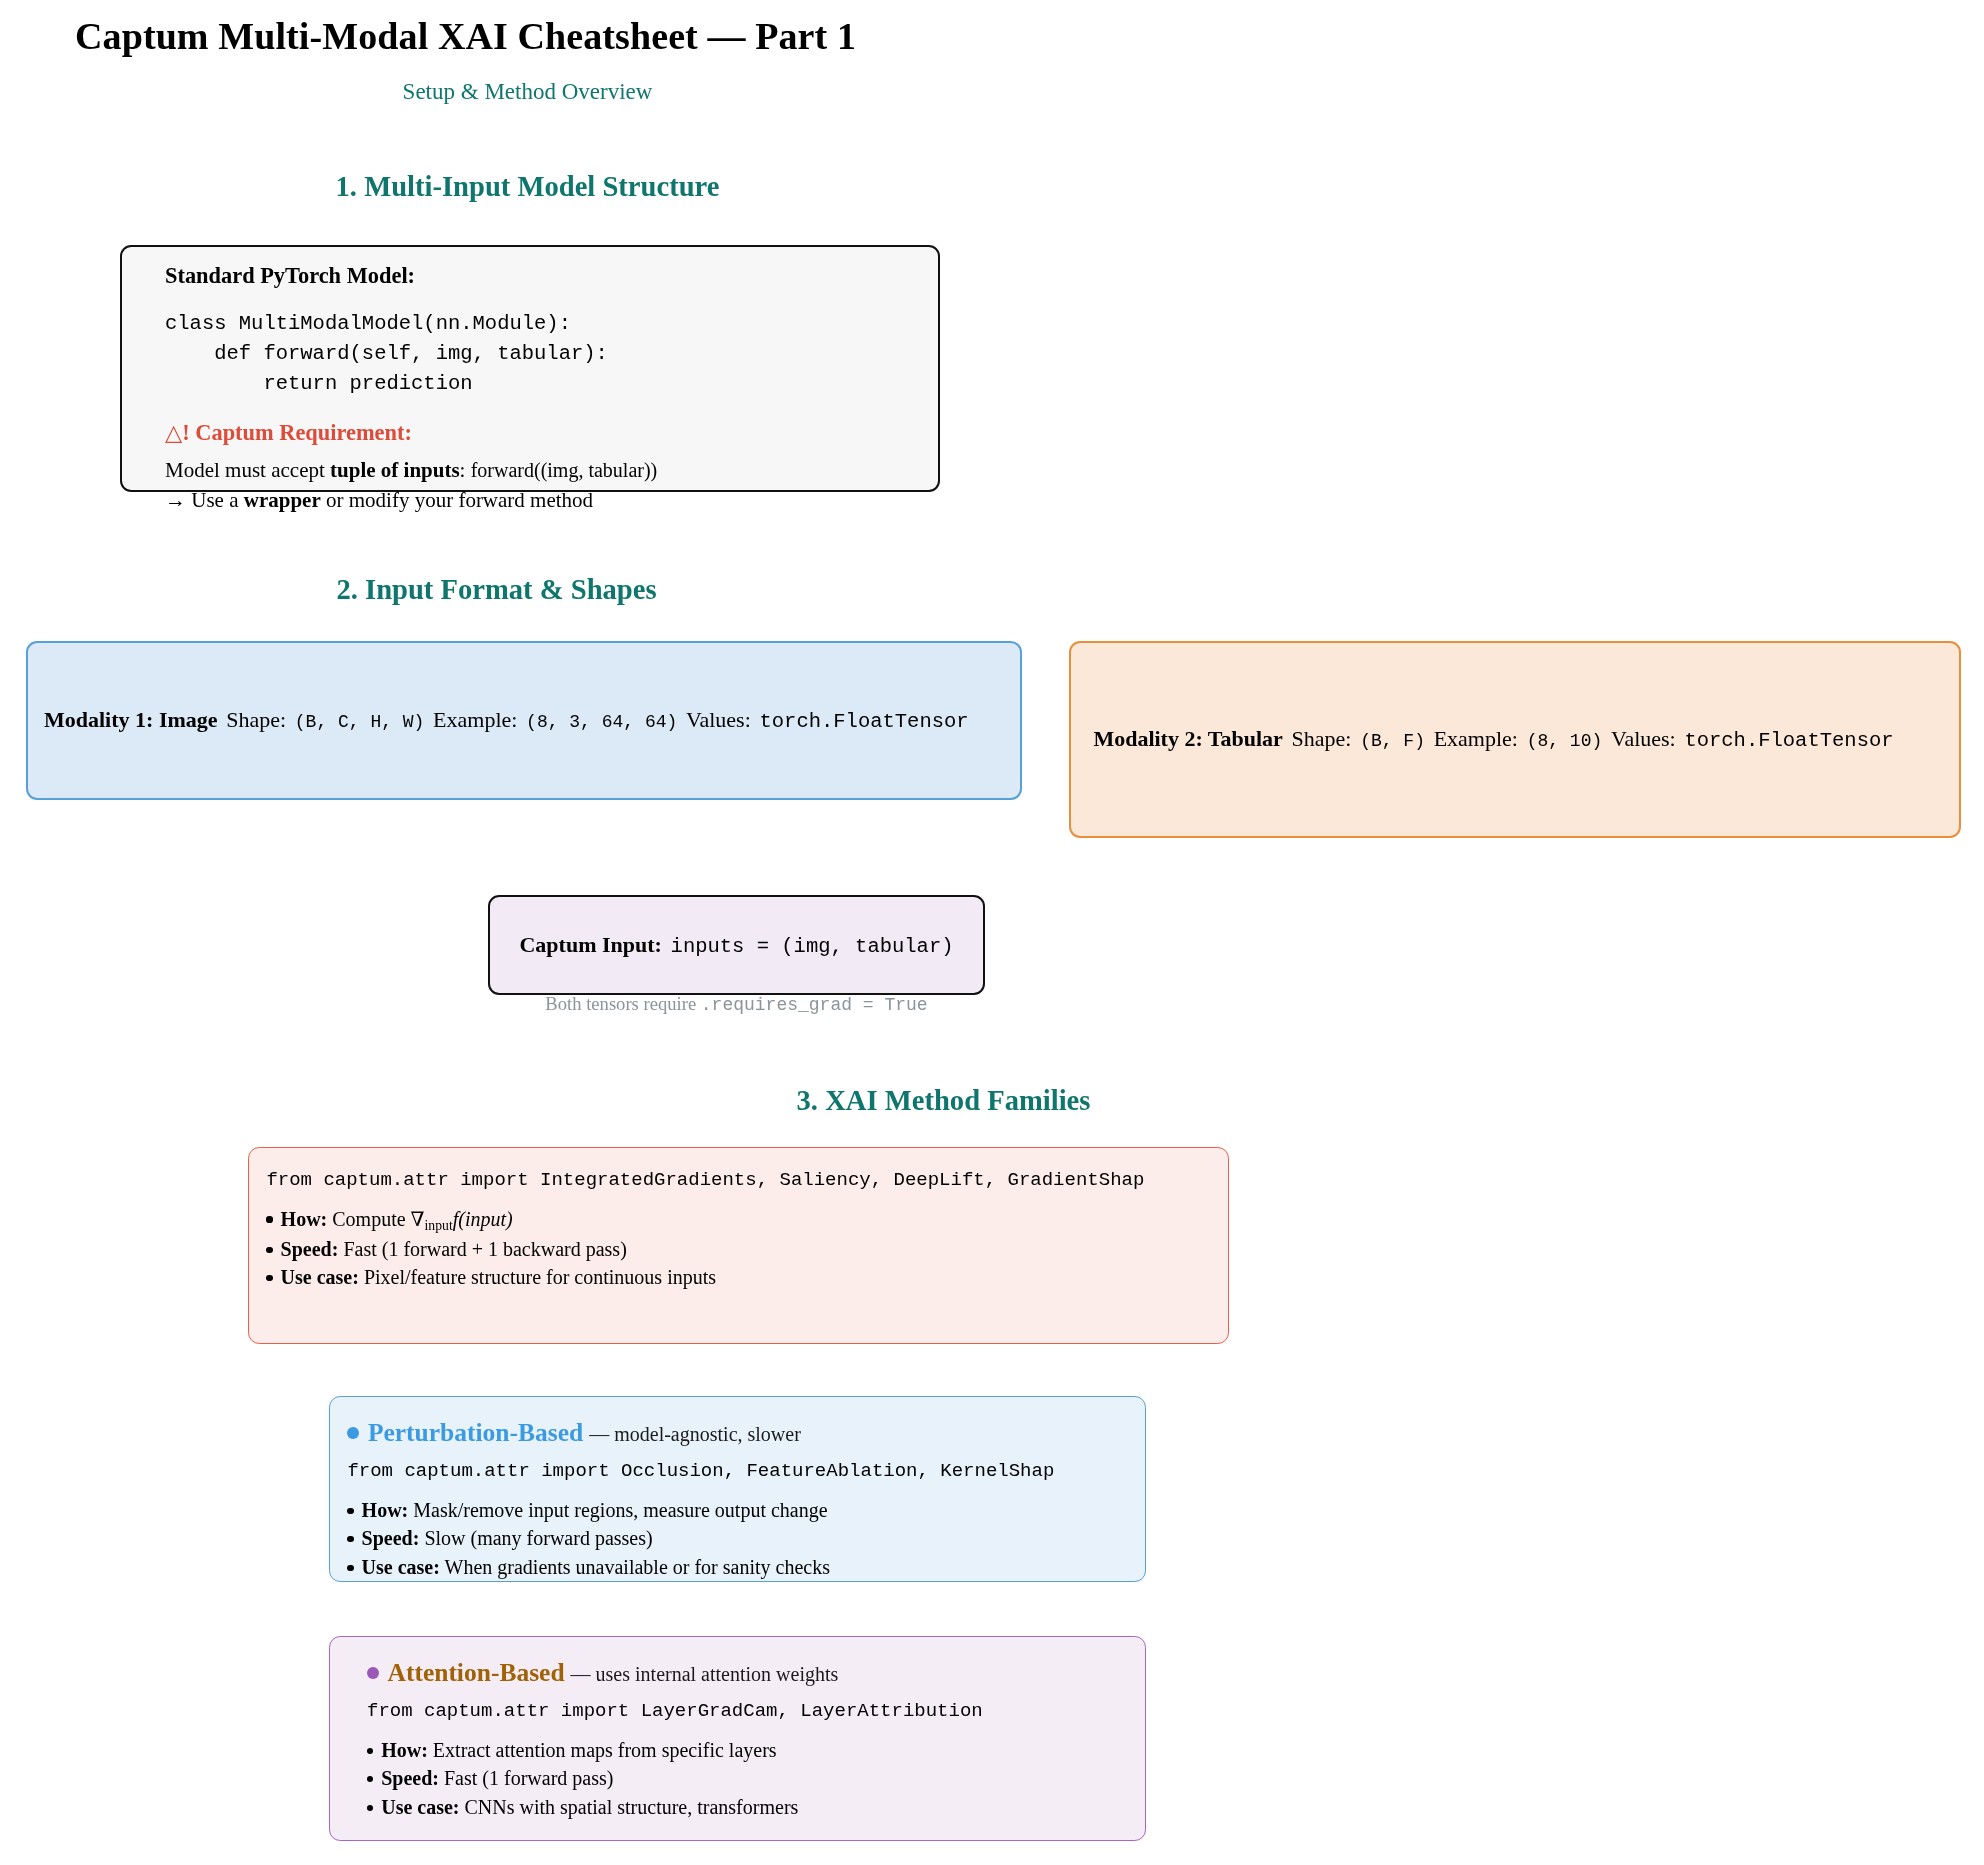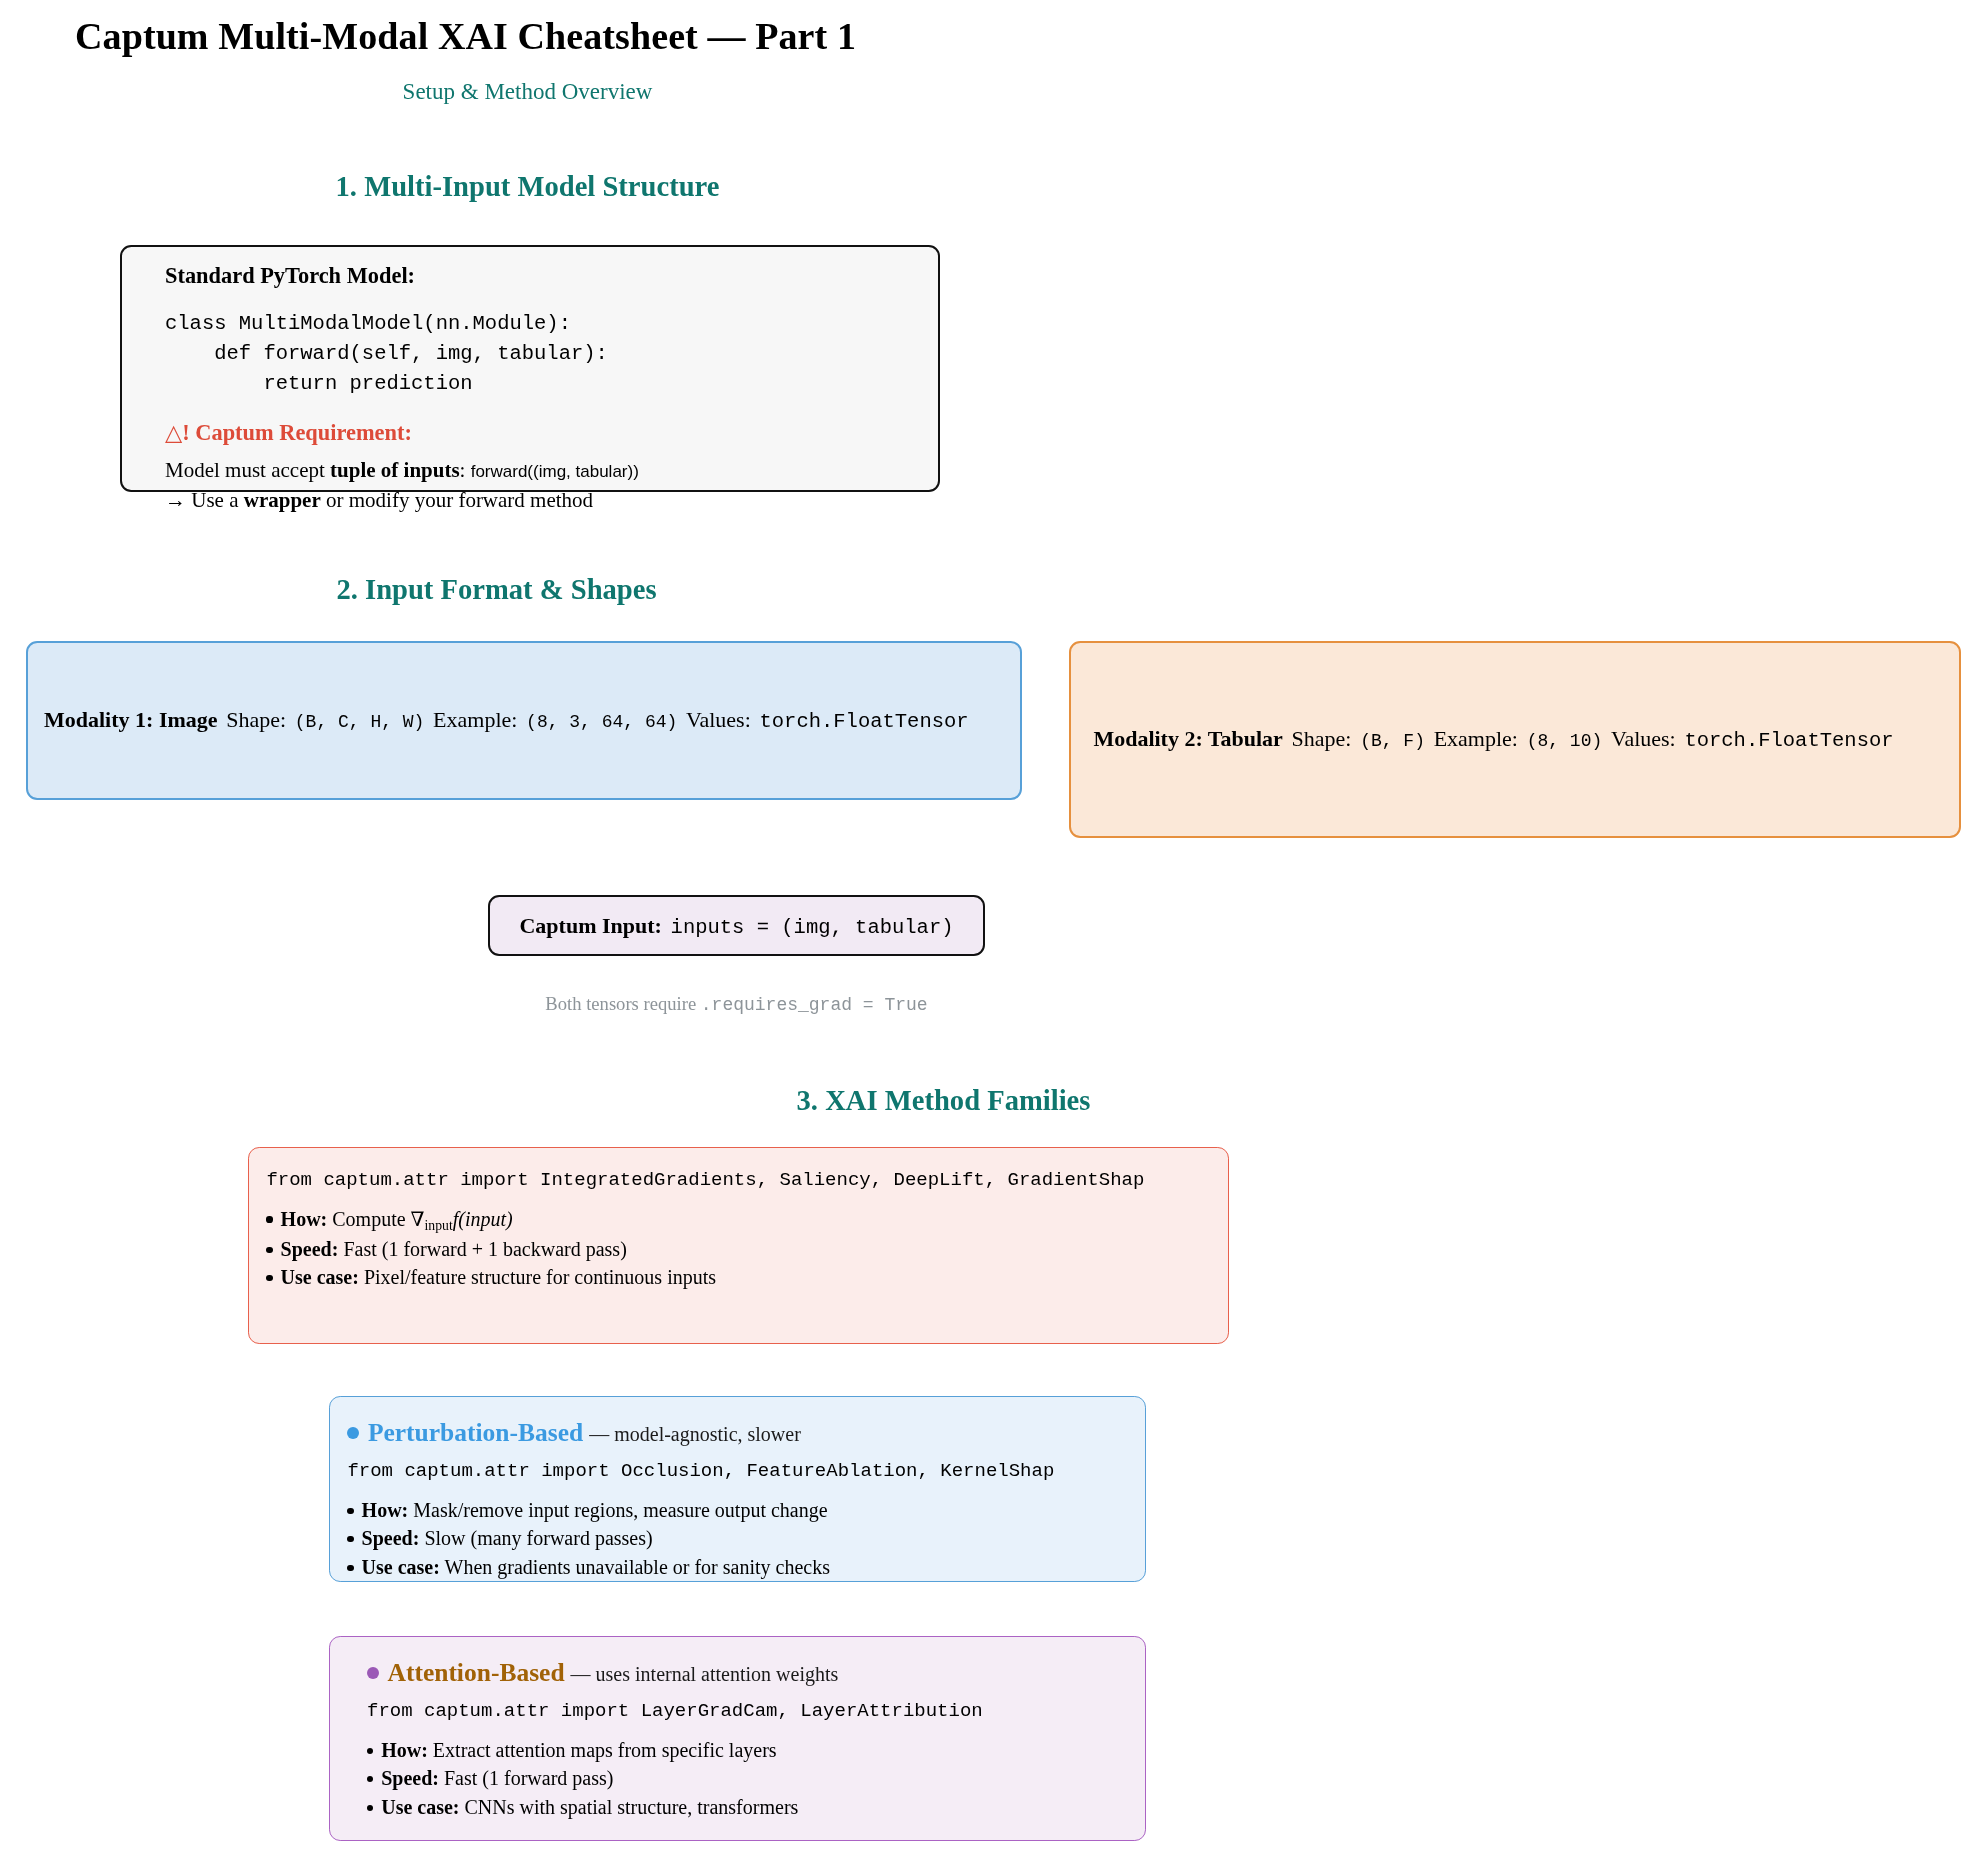--- a/index.html
+++ b/index.html
@@ -94,22 +94,22 @@
     font-size: 22.4px;
     font-weight: bold;
     color: #dd4b39;
     margin-bottom: 10px;
   }
   .mb-line {
     font-size: 21px;
     line-height: 1.42;
   }
   .mb-line .mono {
-    font-family: Liberation Sans, sans-serif;
-    font-size: 17px;
+    font-family: Liberation Serif, serif;
+    font-size: 20px;
     text-align: center;
   }
   .mb-line b { font-weight: bold; }
 
   
   .modality-box {
     position: absolute;
     box-sizing: border-box;
     border-radius: 11.2px;
     display: flex;
@@ -155,21 +155,21 @@
     font-family: "Liberation Mono", "DejaVu Sans Mono", monospace;
     font-size: 20.5px;
   }
   .sp { display: inline-block; width: 8.7px; }
 
   
   #captum-input-box {
     left: 488px;
     top: 895px;
     width: 497px;
-    height: 61px;
+    height: 100px;
     background: #f2eaf4;
     border: 2.5px solid #111111;
     border-radius: 11.2px;
     display: flex;
     align-items: center;
     justify-content: center;
   }
   #captum-input-box::after {
     content: "";
     position: absolute;

